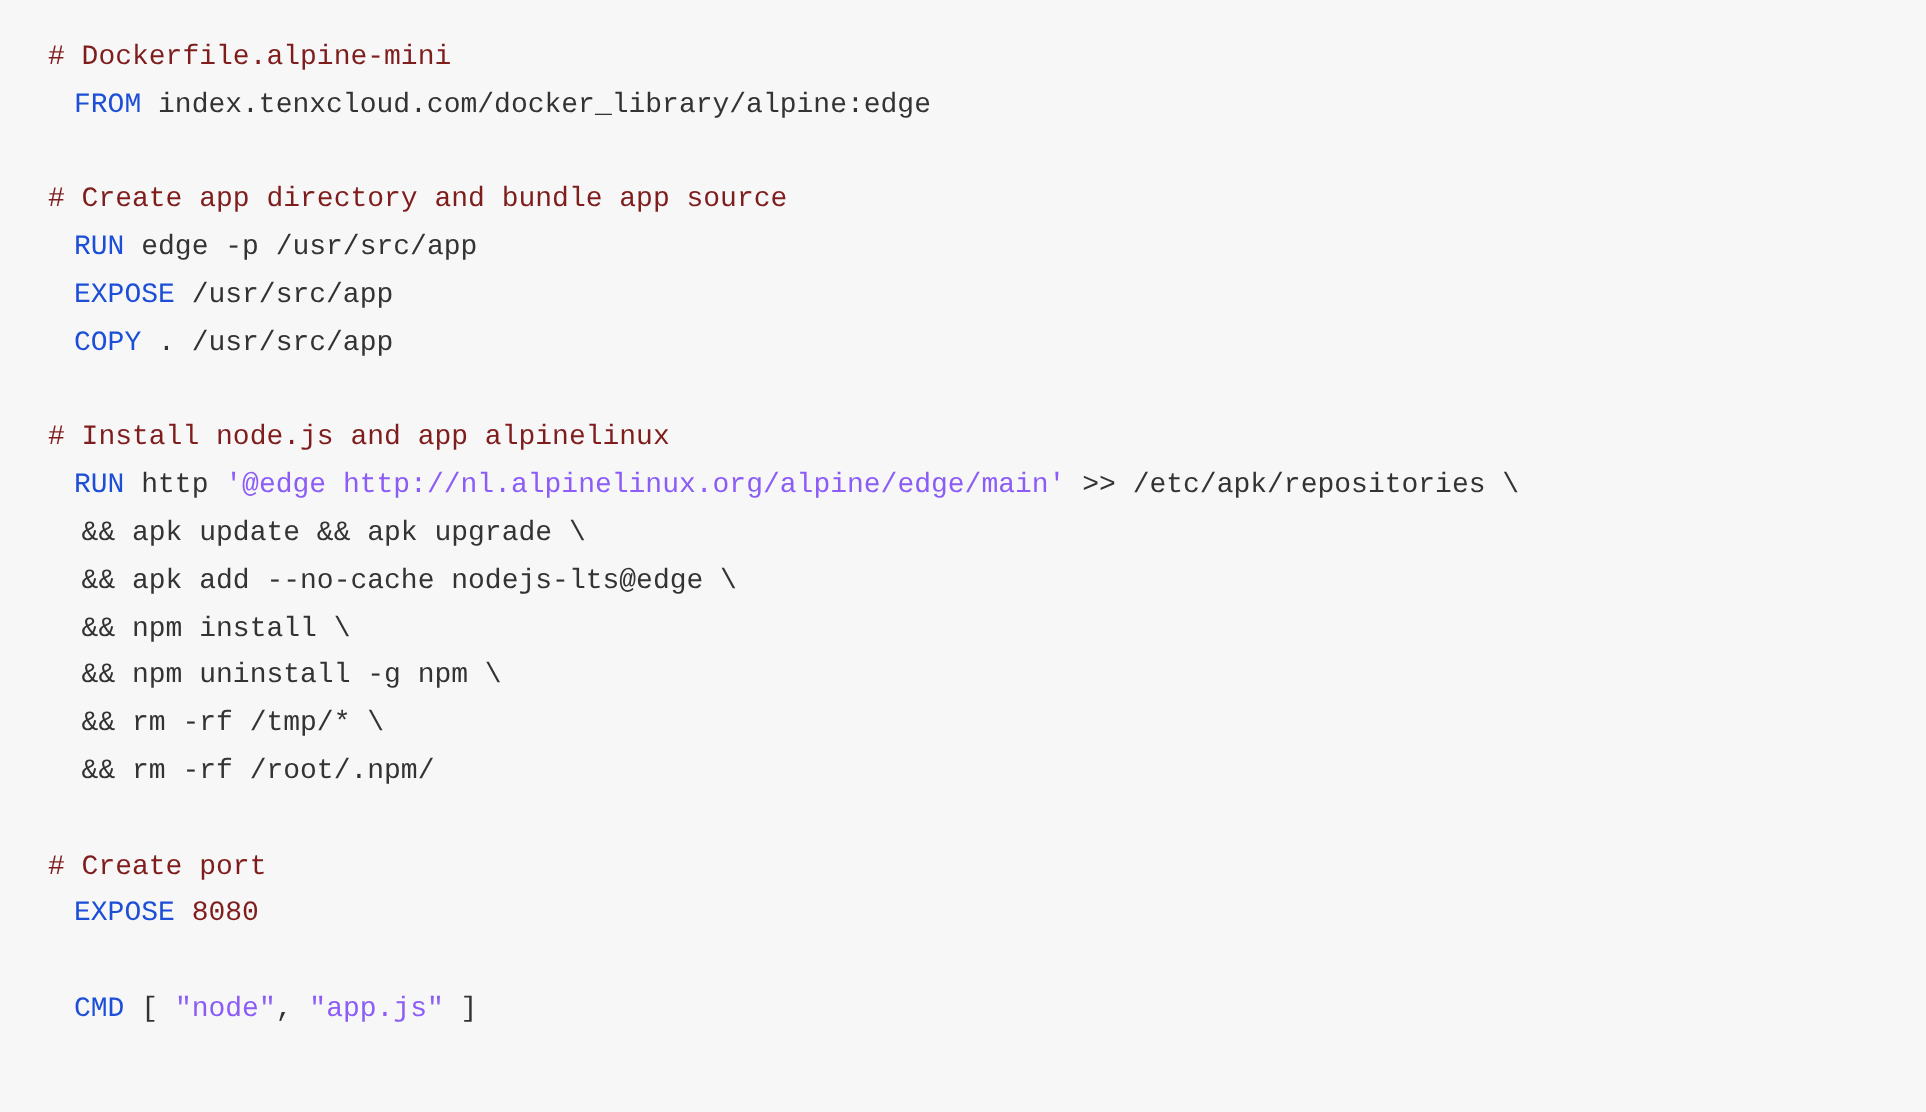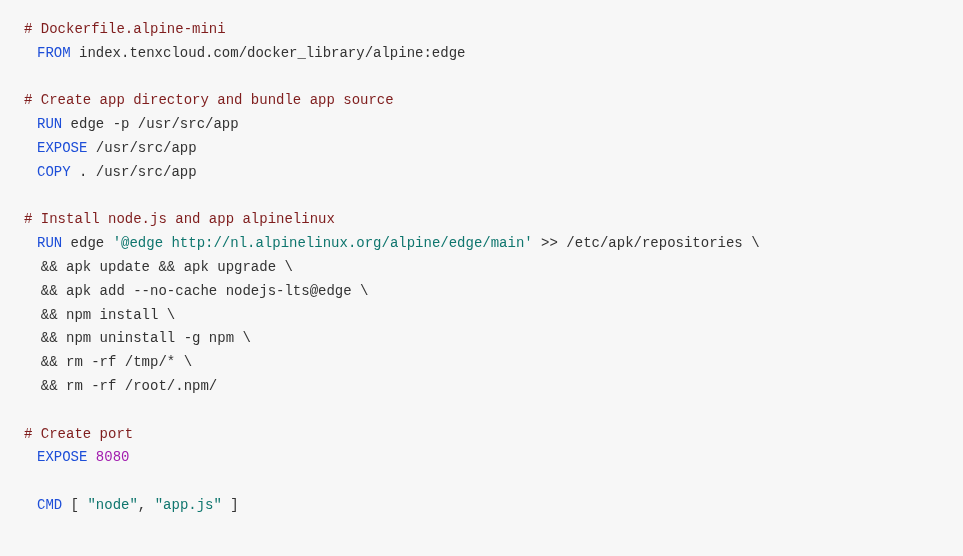--- a/index.html
+++ b/index.html
@@ -21,39 +21,39 @@
       white-space: pre;
     }
     .comment {
       color: #7f1d1d;
     }
     .keyword {
       color: #1d4ed8;
       margin-left: 13px;
     }
     .string {
-      color: #0f766e;
+      color: #8b5cf6;
     }
     .number {
-      color: #a21caf;
+      color: #7f1d1d;
     }
   </style>
 </head>
 <body>
 
 <div class="code-block"><span class="comment"># Dockerfile.alpine-mini</span>
 <span class="keyword">FROM</span><span> index.tenxcloud.com/docker_library/alpine:edge</span>
 
 <span class="comment"># Create app directory and bundle app source</span>
 <span class="keyword">RUN</span><span> edge -p /usr/src/app</span>
 <span class="keyword">EXPOSE</span><span> /usr/src/app</span>
 <span class="keyword">COPY</span><span> . /usr/src/app</span>
 
 <span class="comment"># Install node.js and app alpinelinux</span>
-<span class="keyword">RUN</span><span> edge </span><span class="string">'@edge http://nl.alpinelinux.org/alpine/edge/main'</span><span> &gt;&gt; /etc/apk/repositories \</span>
+<span class="keyword">RUN</span><span> http </span><span class="string">'@edge http://nl.alpinelinux.org/alpine/edge/main'</span><span> &gt;&gt; /etc/apk/repositories \</span>
 <span>  &amp;&amp; apk update &amp;&amp; apk upgrade \</span>
 <span>  &amp;&amp; apk add --no-cache nodejs-lts@edge \</span>
 <span>  &amp;&amp; npm install \</span>
 <span>  &amp;&amp; npm uninstall -g npm \</span>
 <span>  &amp;&amp; rm -rf /tmp/* \</span>
 <span>  &amp;&amp; rm -rf /root/.npm/</span>
 
 <span class="comment"># Create port</span>
 <span class="keyword">EXPOSE</span><span> </span><span class="number">8080</span>
 

